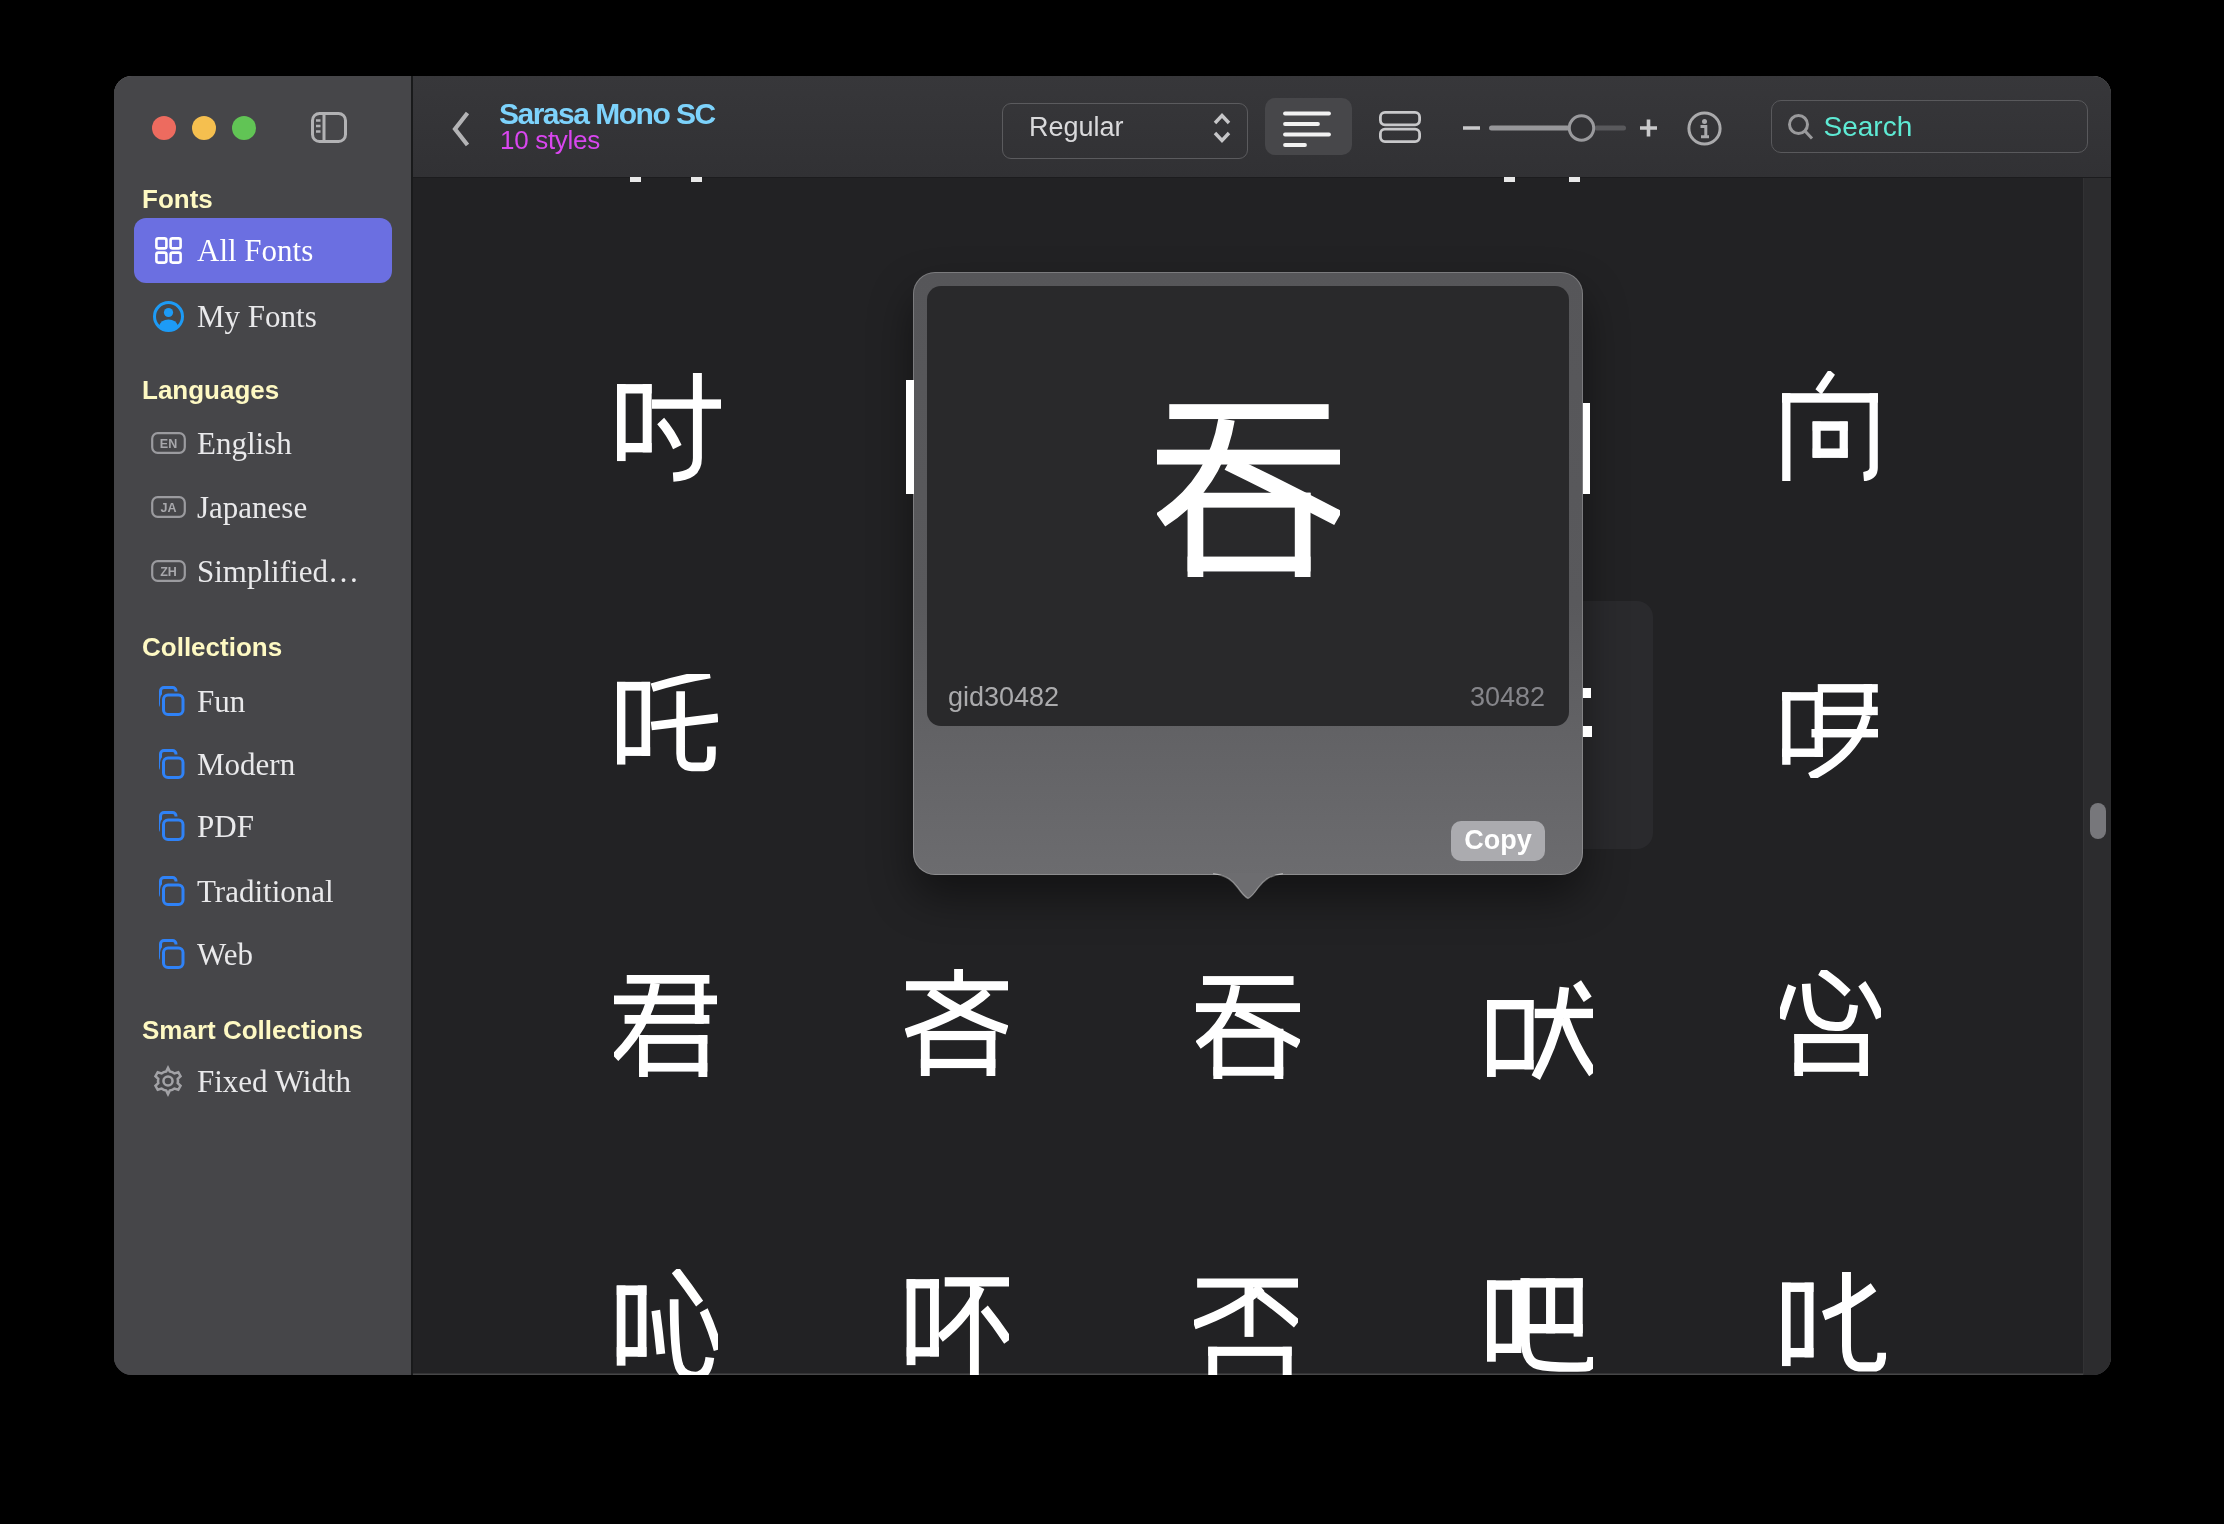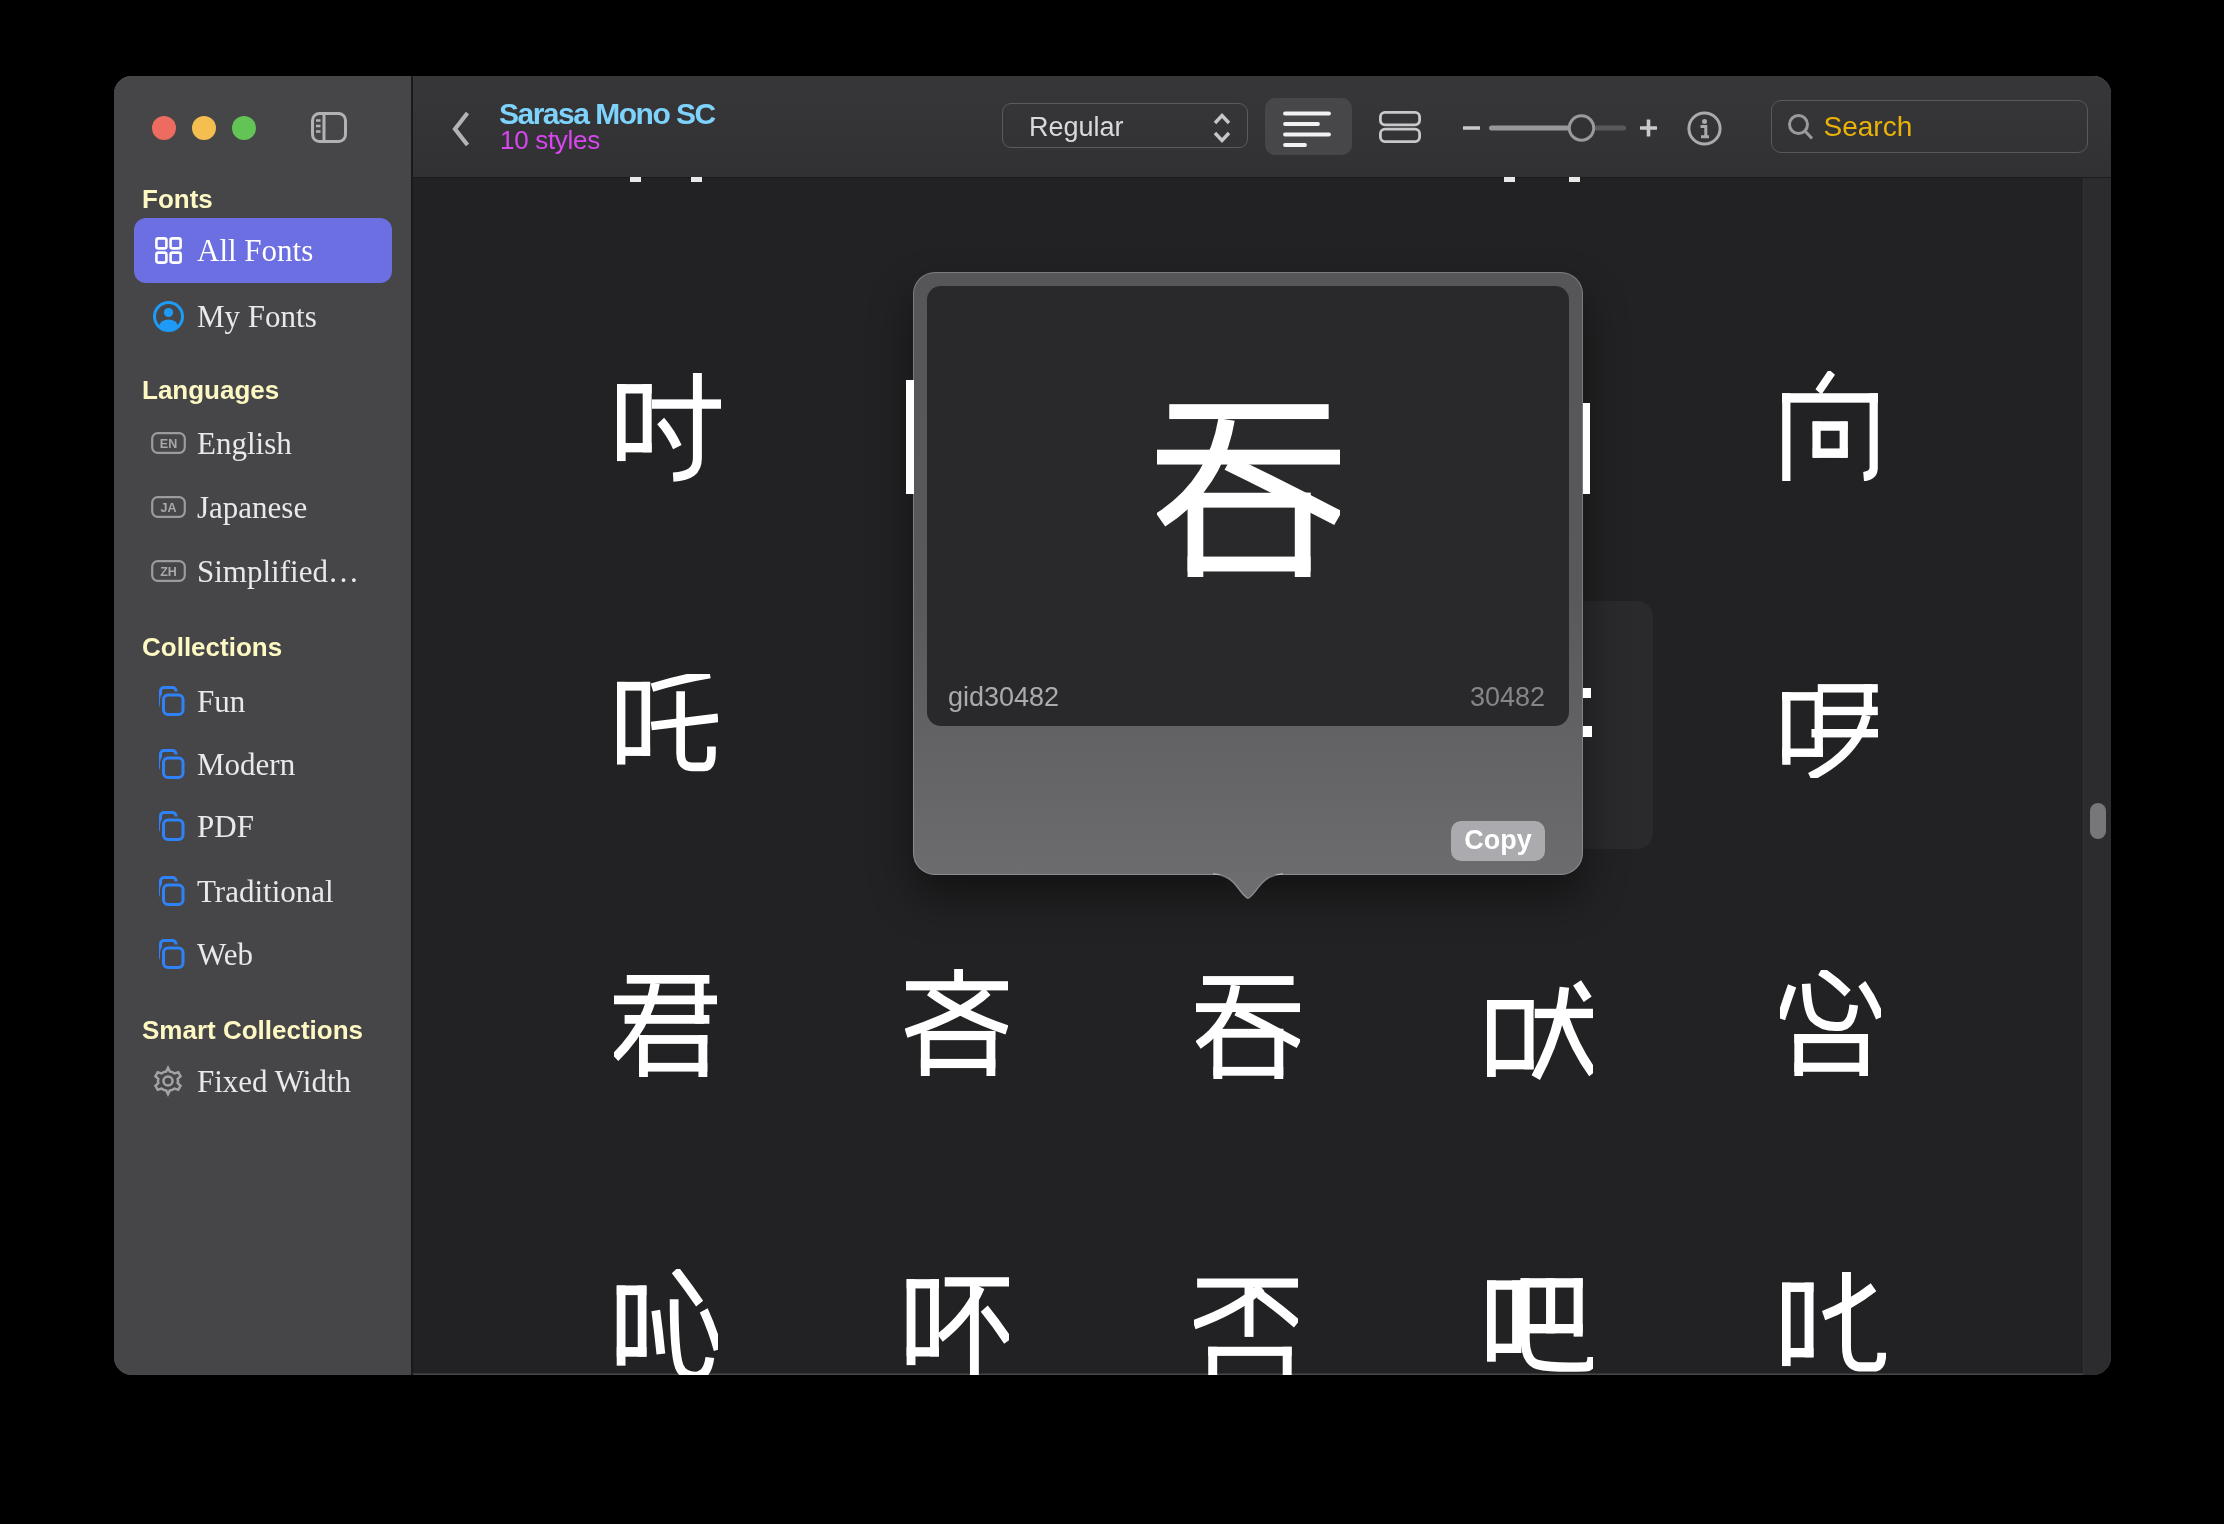--- a/index.html
+++ b/index.html
@@ -16,28 +16,28 @@
 .tl { position:absolute; top:116px; width:24px; height:24px; border-radius:50%; }
 .shead { position:absolute; left:142px; font-size:26px; font-weight:bold; color:#fef9c3; }
 .srow { position:absolute; left:197px; font-size:31px; line-height:35px; color:#e9e9eb; white-space:nowrap;font-family:Liberation Serif, serif; }
 #allrow { position:absolute; left:134px; top:218px; width:258px; height:64.5px;
   background:#6b6fe1; border-radius:12px; }
 
 #tools { position:absolute; left:413px; top:76px; width:1698px; height:102px;
   background:linear-gradient(180deg,#37373a 0%,#313134 100%); border-bottom:1px solid #1c1c1e; }
 #title { position:absolute; left:499px; top:97px; font-size:30px; font-weight:bold; color:#7dd3fc; letter-spacing:-1.5px; }
 #styles { position:absolute; left:500px; top:125px; font-size:26px; color:#d946ef; letter-spacing:-0.3px; }
-#reg { position:absolute; left:1002px; top:103px; width:246px; height:45px;
+#reg { position:absolute; left:1002px; top:103px; width:246px; height:56px;
   border:1.5px solid #5b5b5e; border-radius:9px; }
 #reg span { position:absolute; left:26px; top:8px; font-size:27px; color:#d9d9db; }
 #vt1 { position:absolute; left:1264.5px; top:98px; width:87px; height:57px; background:#47474a;
   border-radius:10px; }
 #search { position:absolute; left:1770.5px; top:100px; width:317px; height:53px;
   border:1.5px solid #59595c; border-radius:10px; }
-#search span { position:absolute; left:52px; top:10px; font-size:28px; color:#eab308; }
+#search span { position:absolute; left:52px; top:10px; font-size:28px; color:#5eead4; }
 
 .feet { position:absolute; top:177px; width:11px; height:5px; background:#e8e8e8; }
 #hovcell { position:absolute; left:1423px; top:601px; width:230px; height:248px;
   border-radius:16px; background:#2a2a2d; }
 #scrollstrip { position:absolute; left:2083px; top:178px; width:28px; height:1197px;
   background:#2c2c2e; border-left:1px solid #323234; }
 #thumb { position:absolute; left:2090px; top:803px; width:16px; height:36px;
   border-radius:8px; background:#77777b; }
 
 #popup { position:absolute; left:913px; top:272px; width:670px; height:603px;

